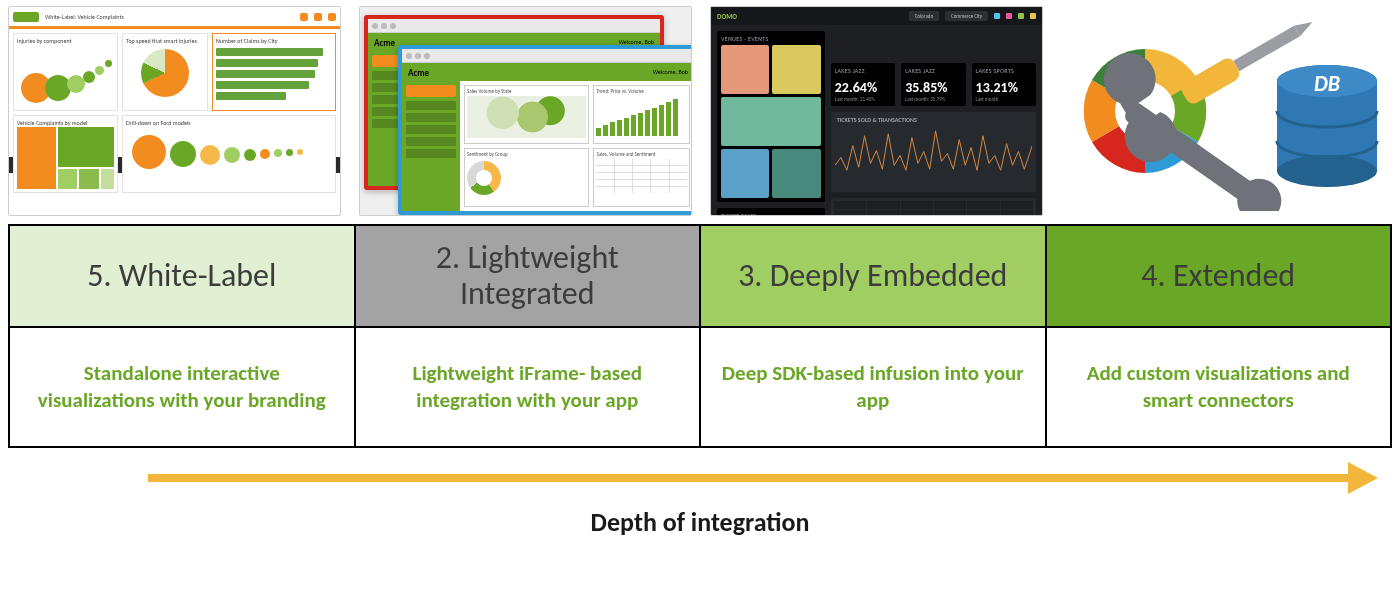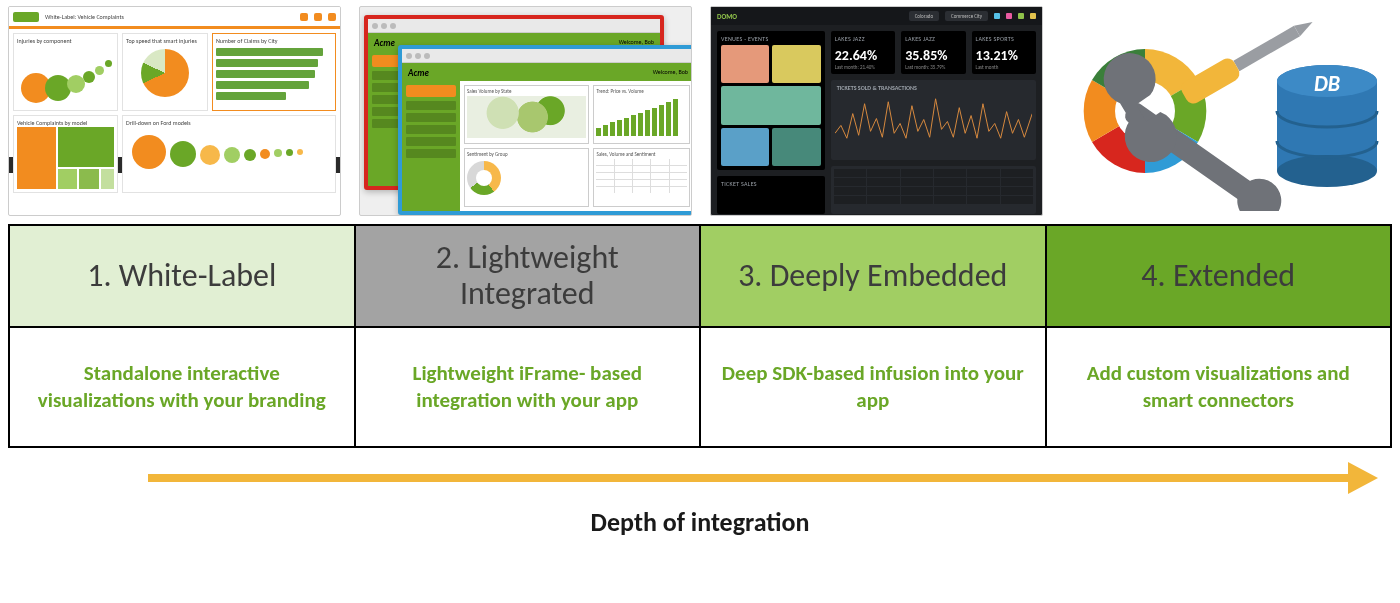--- a/index.html
+++ b/index.html
@@ -45,21 +45,21 @@
   .t1-foot{height:16px;background:#2a2a2a;}
 
   
   .t2{position:relative;background:linear-gradient(#efefef,#efefef);}
   .win{position:absolute;border-radius:3px;box-shadow:0 2px 6px rgba(0,0,0,.25);overflow:hidden;background:#fff;}
   .winA{left:4px;top:8px;width:300px;height:175px;border:4px solid #d7261e;}
   .winB{left:38px;top:38px;width:300px;height:170px;border:4px solid #2f9bd6;}
   .brow{height:14px;background:#e9e9e9;border-bottom:1px solid #ccc;display:flex;align-items:center;gap:3px;padding:0 4px;}
   .brow i{width:6px;height:6px;border-radius:50%;background:#bbb;display:block;}
   .acme{height:18px;background:#6aa727;display:flex;align-items:center;justify-content:space-between;padding:0 6px;}
-  .acme b{font-size:9px;color:#000;font-style:italic;}
+  .acme b{font-size:9px;color:#000;}
   .acme span{font-size:6px;color:#000;}
   .side{position:absolute;left:0;top:32px;bottom:0;width:58px;background:#6aa727;}
   .side .tabbtn{background:#f28c1f;height:12px;margin:4px 4px;border-radius:2px;}
   .side .m{height:9px;margin:3px 4px;background:rgba(0,0,0,.18);border-radius:1px;}
   .winA .grid, .winB .grid{position:absolute;left:62px;top:36px;right:4px;bottom:4px;display:grid;grid-template-columns:1.3fr 1fr;grid-template-rows:1fr 1fr;gap:4px;}
   .mini{border:1px solid #ccc;padding:2px;background:#fff;font-size:5px;color:#555;}
   .usmap{height:100%;background:
     radial-gradient(circle at 30% 40%, #cfe0b4 18%, transparent 19%),
     radial-gradient(circle at 55% 50%, #a8c76e 22%, transparent 23%),
     radial-gradient(circle at 70% 35%, #6aa727 16%, transparent 17%),
@@ -76,21 +76,21 @@
   .t3-top{height:18px;background:#15171a;display:flex;align-items:center;gap:6px;padding:0 6px;}
   .t3-top .brand{font-size:7px;color:#8fc24a;font-weight:700;}
   .t3-top .sp{flex:1}
   .t3-top .pill{font-size:5px;background:#2b2e33;padding:2px 6px;border-radius:2px;color:#bbb;}
   .t3-top .led{width:6px;height:6px;border-radius:1px;}
   .t3-body{display:grid;grid-template-columns:1.05fr 2fr;gap:6px;padding:6px;height:188px;}
   .tile{background:#000000;border-radius:2px;padding:4px;}
   .tile h6{font-size:6px;font-weight:400;color:#9aa0a8;margin-bottom:2px;letter-spacing:.3px;}
   .heat{display:grid;grid-template-columns:1fr 1fr;grid-template-rows:1fr 1fr 1fr;gap:3px;height:100%;}
   .heat>div{border-radius:2px;}
-  .kpis{display:grid;grid-template-columns:repeat(3,1fr);gap:6px;}
+  .kpis{display:grid;grid-template-columns:repeat(3,1fr);gap:6px;margin-top:32px;}
   .kpi b{font-size:14px;color:#fff;}
   .kpi small{font-size:5px;color:#888;display:block;}
   .spark{height:80px;background:#26292e;border-radius:2px;position:relative;overflow:hidden;}
   .spark svg{position:absolute;inset:4px;}
   .t3-table{height:48px;background:#26292e;border-radius:2px;display:grid;grid-template-columns:repeat(6,1fr);grid-auto-rows:8px;gap:1px;padding:3px;font-size:4px;color:#888;}
   .t3-table i{background:#1d1f22;display:block;height:8px;}
 
   
   .t4{border:none;background:transparent;display:flex;align-items:center;justify-content:center;text-decoration:underline;}
 
@@ -424,21 +424,21 @@
         <rect x="-12" y="70" width="24" height="60" rx="8" fill="#f2b63a"></rect>
         <polygon points="-6,0 6,0 0,-18" fill="#9a9da2"></polygon>
       </g>
     </svg>
   </div>
 </div>
 
 <table class="itable">
   <tbody>
       <tr class="hdr">
-    <td class="c1">1. White-Label</td>
+    <td class="c1">5. White-Label</td>
     <td class="c2">2. Lightweight Integrated</td>
     <td class="c3">3. Deeply Embedded</td>
     <td class="c4">4. Extended</td>
   </tr>
   <tr class="desc">
     <td>Standalone interactive visualizations with your branding</td>
     <td>Lightweight iFrame- based integration with your app</td>
     <td>Deep SDK-based infusion into your app</td>
     <td>Add custom visualizations and smart connectors</td>
   </tr>

